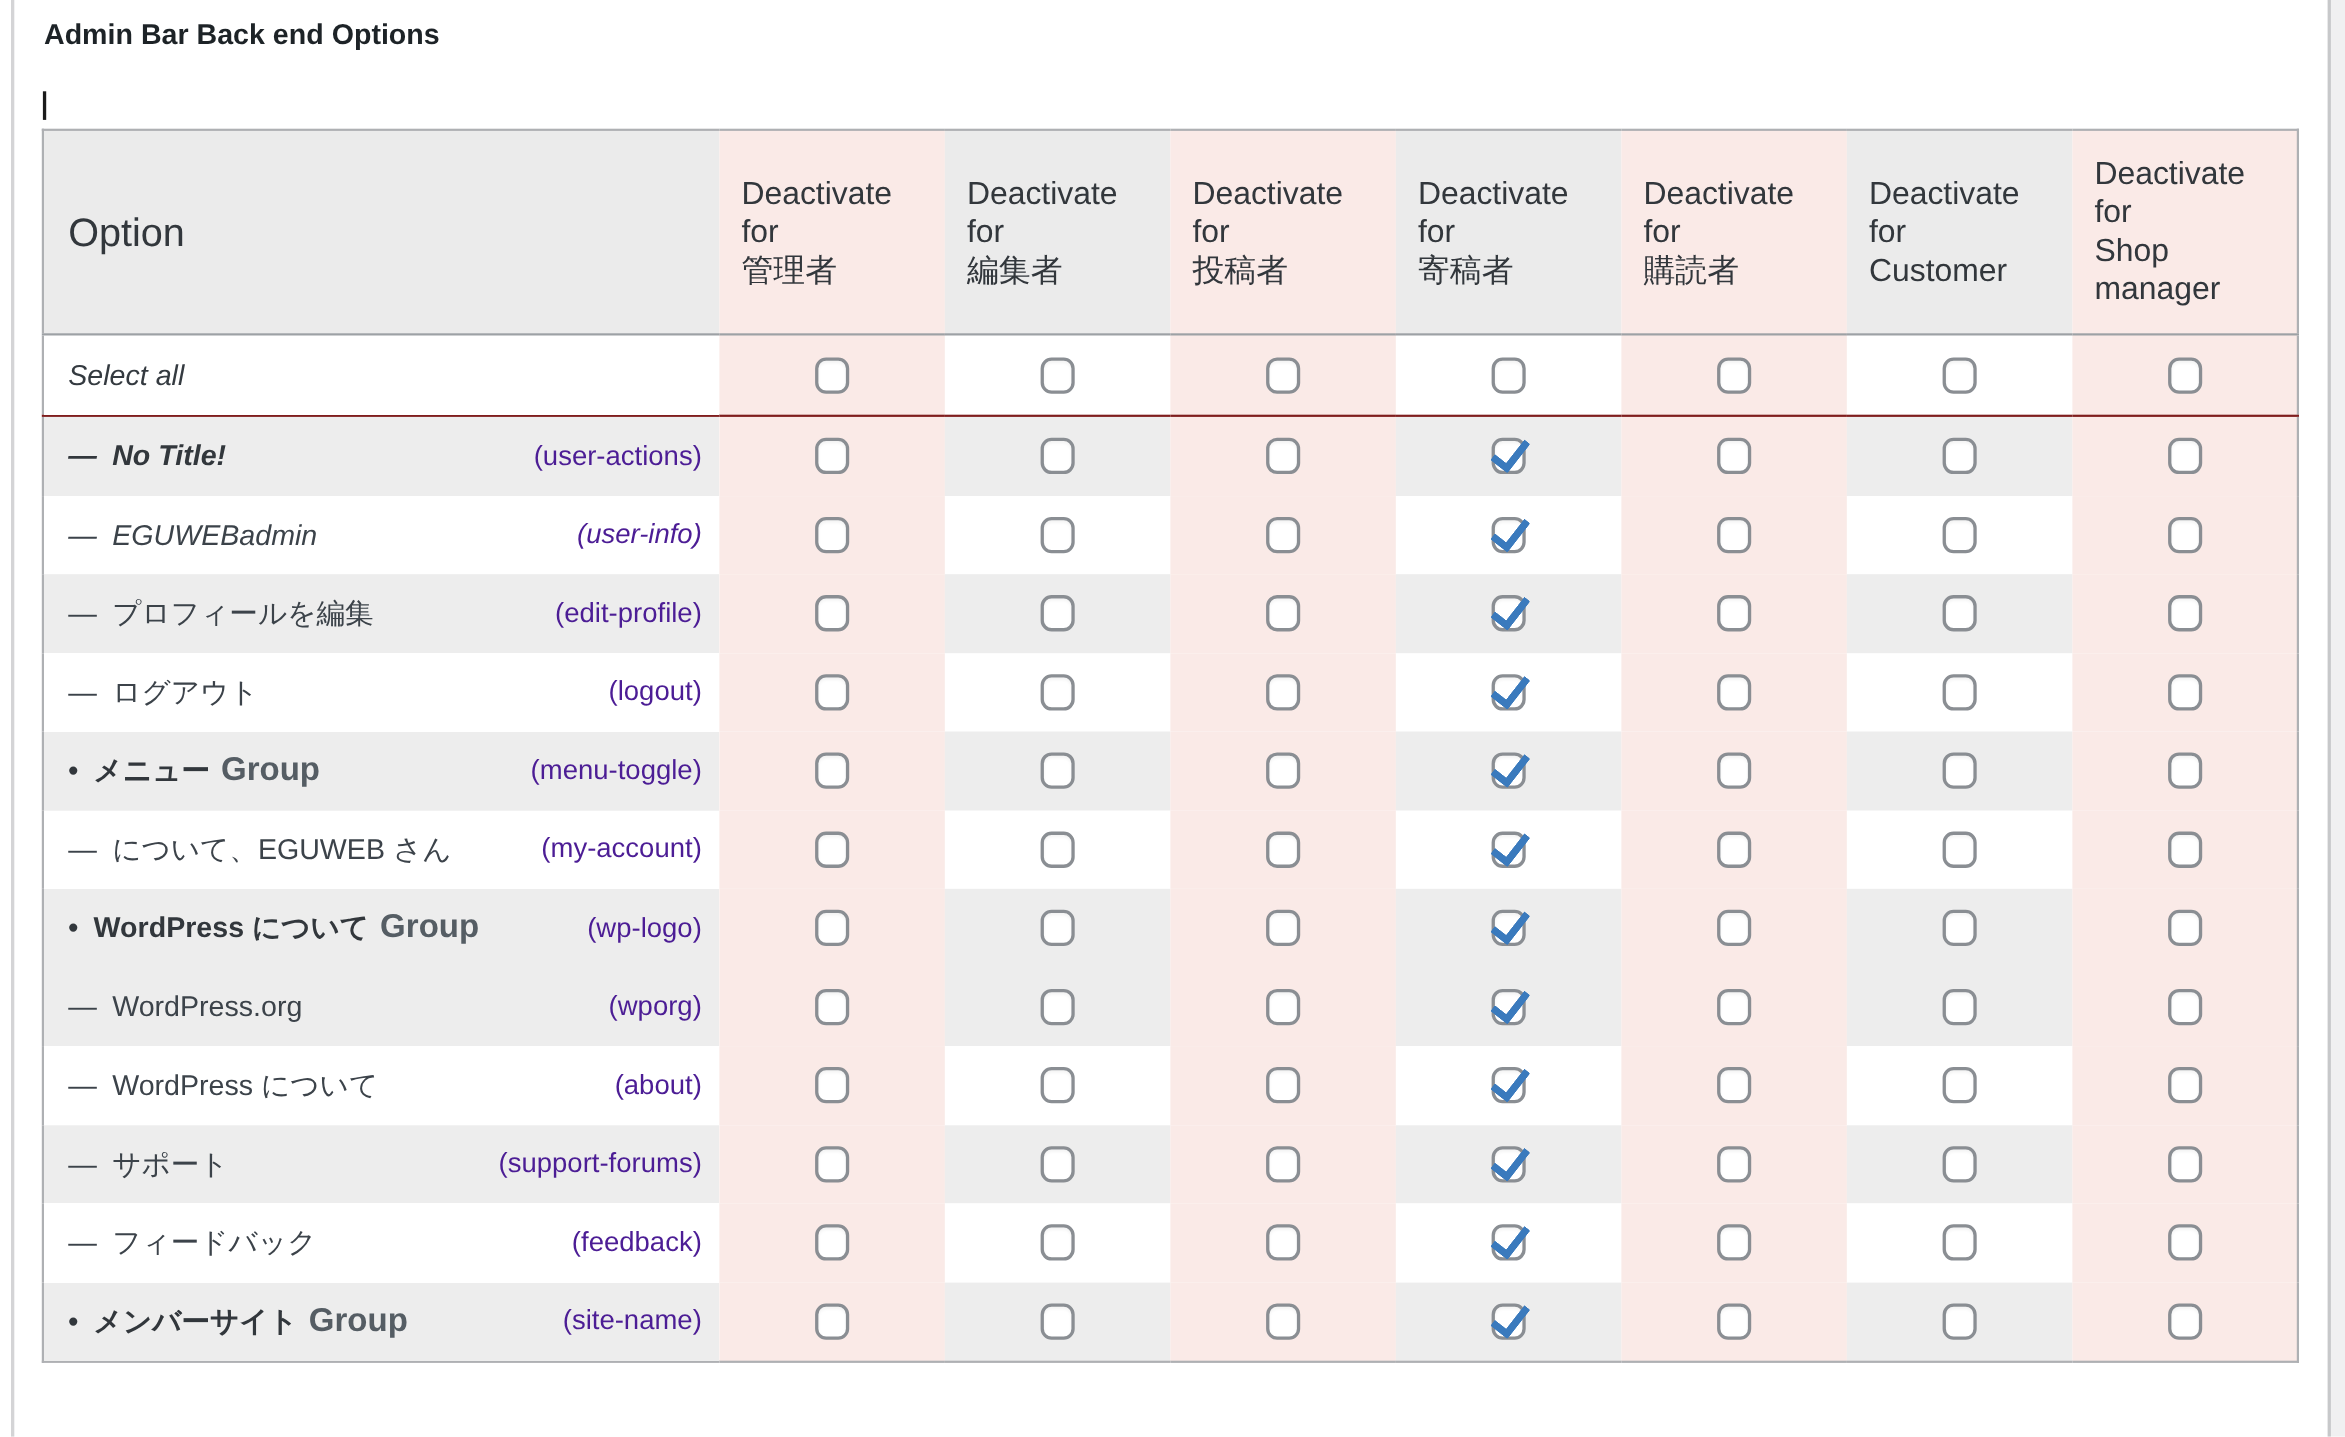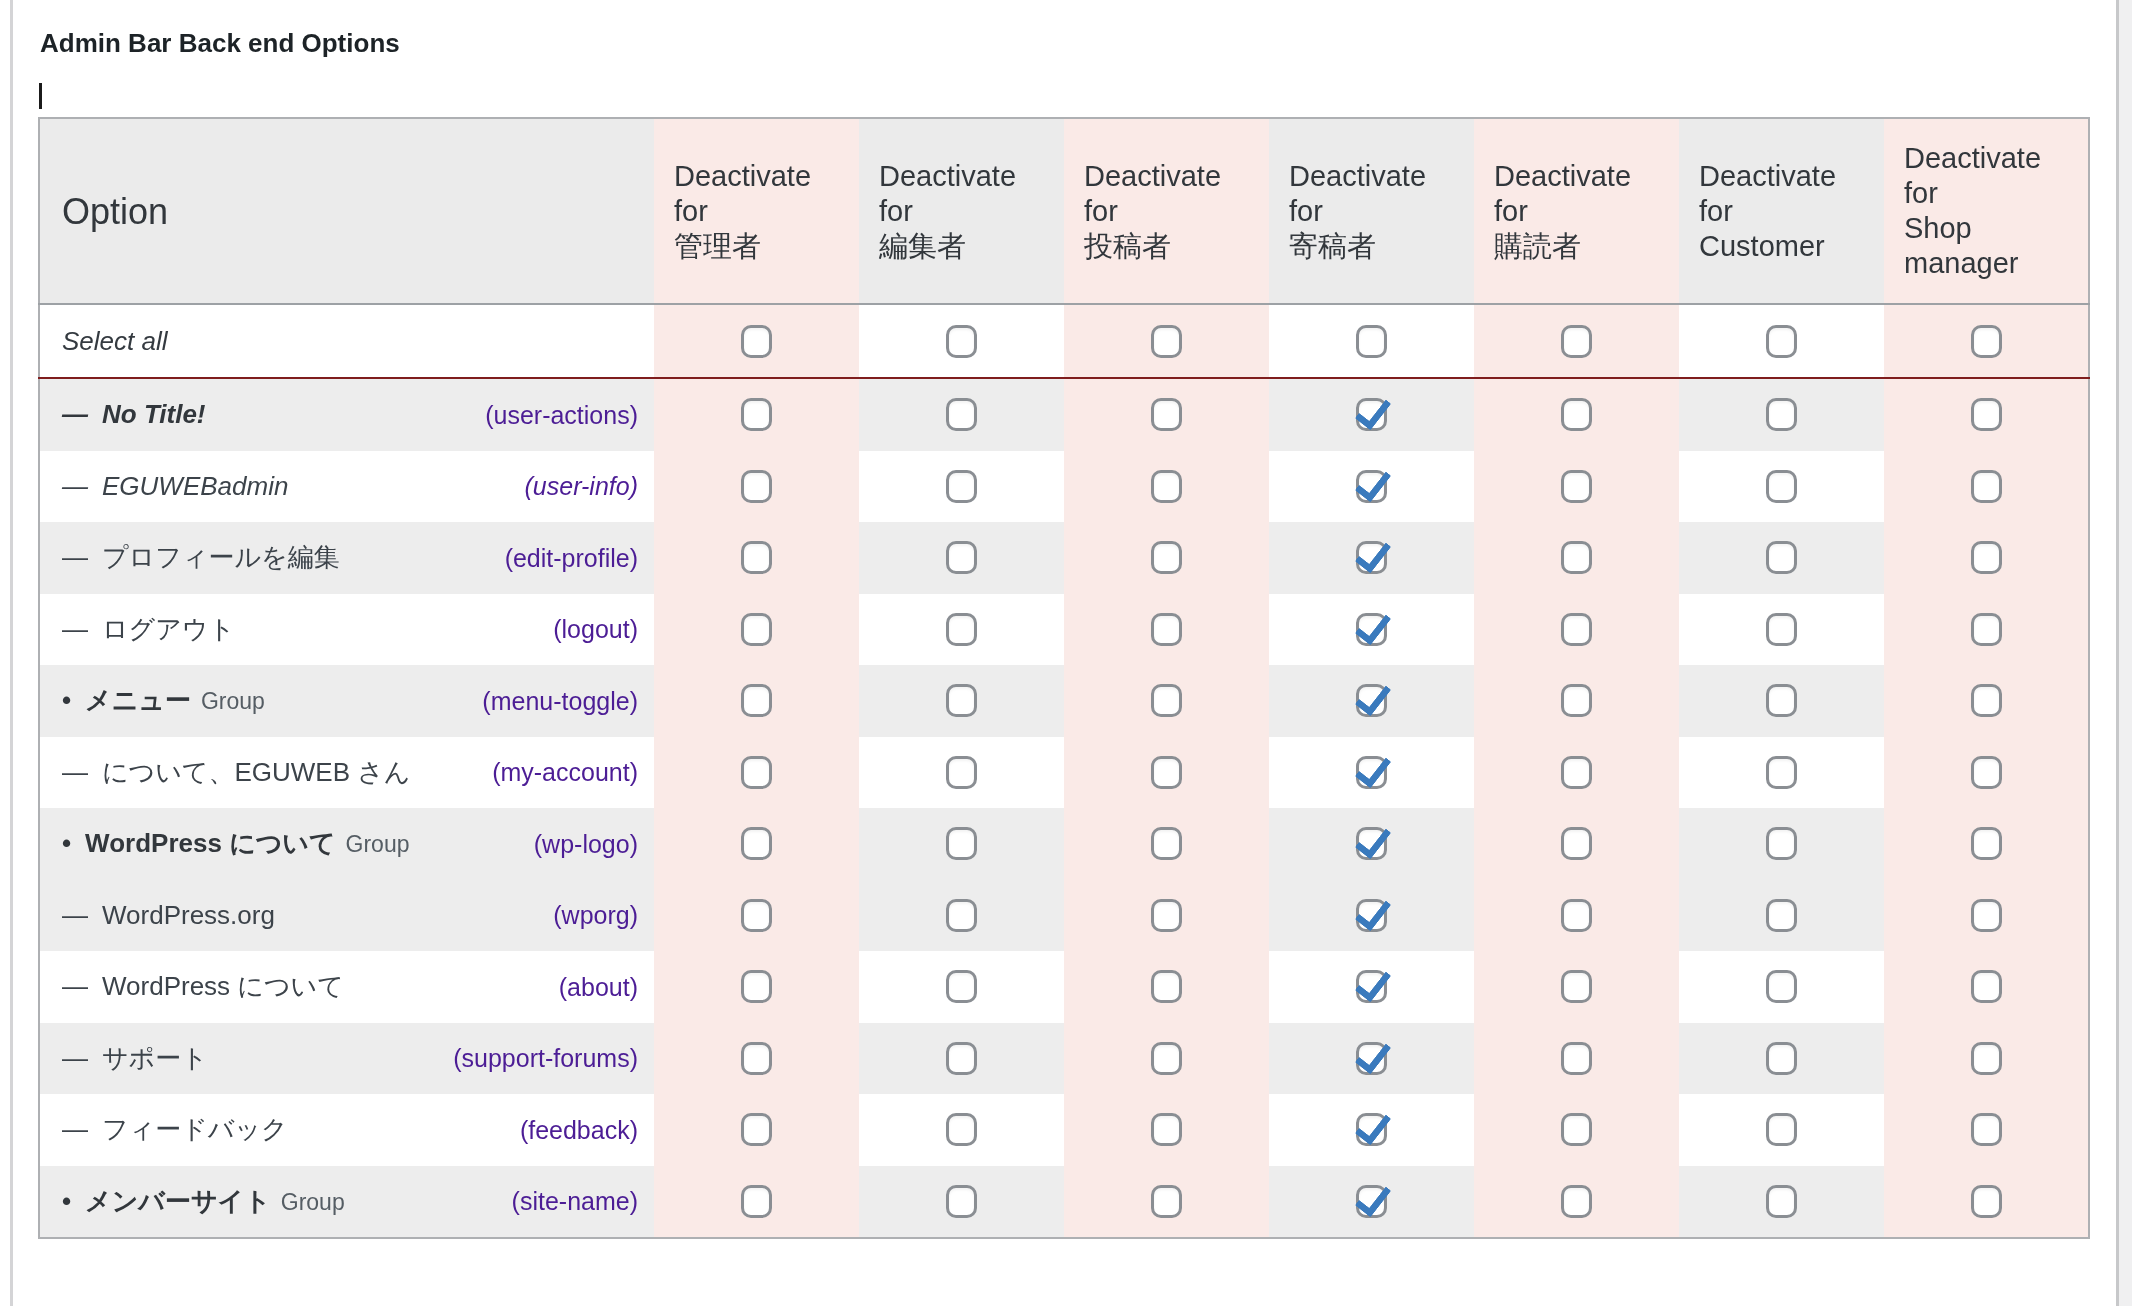--- a/index.html
+++ b/index.html
@@ -7,21 +7,21 @@
     width:2132px;height:1306px;position:relative;overflow:hidden;
     background:#ffffff;
     font-family:"Liberation Sans","DejaVu Sans",sans-serif;
     color:#3c434a;
   }
   .edge-line-left{position:absolute;left:10px;top:0;width:3px;height:1306px;background:#d4d4d6;}
   .right-rail{position:absolute;left:2119px;top:0;width:13px;height:1306px;background:#f0f0f1;}
   .edge-line-right{position:absolute;left:2116px;top:0;width:3px;height:1306px;background:#c7c8ca;}
 
   .page-title{
-    position:absolute;left:40px;top:28px;margin:0;
+    position:absolute;left:40px;top:16px;margin:0;
     font-size:26px;font-weight:700;color:#1d2327;letter-spacing:0;
   }
   .filter-input{position:absolute;left:38px;top:78px;width:600px;height:36px;background:transparent;}
   .caret{position:absolute;left:1px;top:5px;width:3px;height:26px;background:#1b1b1b;}
 
   table.options{
     position:absolute;left:38px;top:117px;width:2052px;
     border-collapse:collapse;table-layout:fixed;
     border:2px solid #aeb0b3;
   }
@@ -45,21 +45,21 @@
   tr.select-all td.pink{background:#faeae7;}
   tr.select-all .lbl{font-style:italic;font-weight:500;font-size:26px;color:#343a40;}
 
   tr.r td{height:71.5px;background:#ffffff;}
   tr.r.shade td{background:#ededed;}
   tr.r td.pink, tr.r.shade td.pink{background:#faeae7;}
 
   .prefix{margin-right:14px;}
   tr.bold .prefix, tr.bold .lbl{font-weight:700;color:#32373c;}
   tr.italic .prefix, tr.italic .lbl{font-style:italic;}
-  .suffix{font-size:23px;color:#555d64;margin-left:10px;font-weight:400;font-style:normal;}
+  .suffix{font-size:30px;color:#555d64;margin-left:10px;font-weight:700;font-style:normal;}
   .suffix:empty{display:none;}
   .hint{
     position:absolute;right:16px;top:50%;transform:translateY(-50%);
     color:#4c1d95;font-size:25px;font-weight:400;font-style:normal;
   }
   tr.hint-italic .hint{font-style:italic;}
 
   .cb{
     display:inline-block;position:relative;box-sizing:border-box;
     width:31px;height:33px;background:#ffffff;

